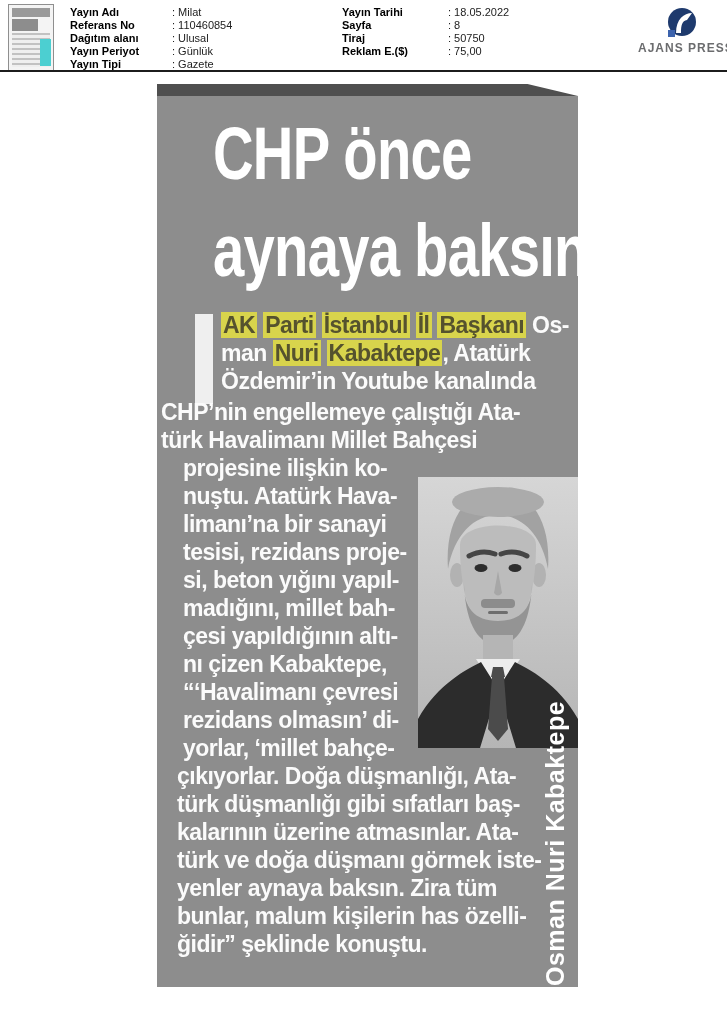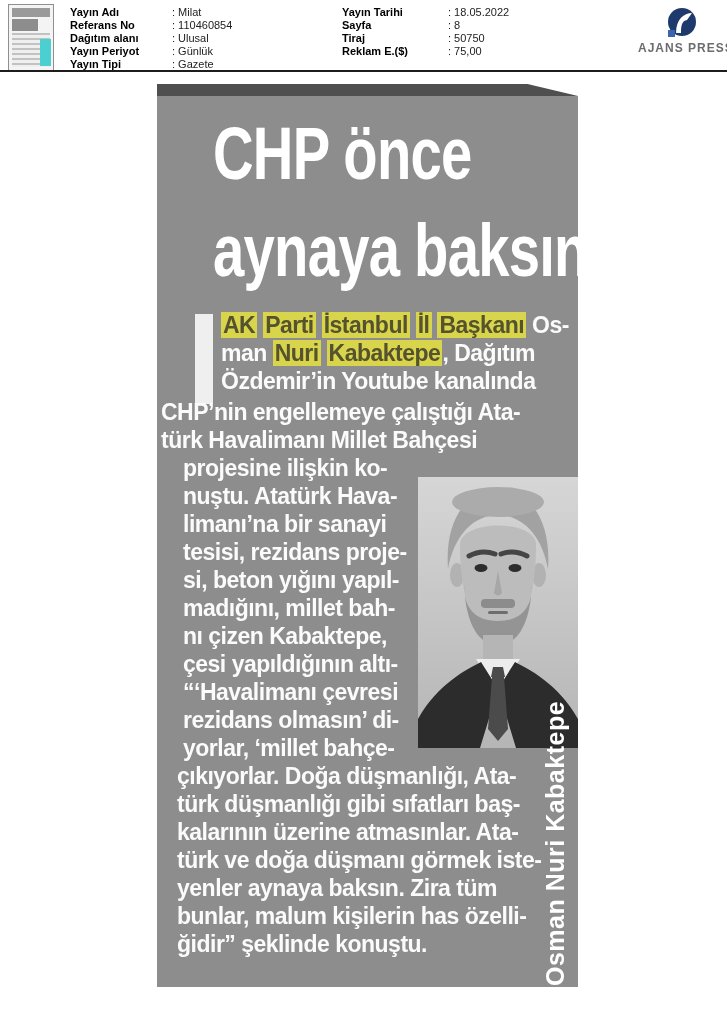--- a/index.html
+++ b/index.html
@@ -104,36 +104,36 @@
 
     <div class="headline">
       <div><span>CHP önce</span></div>
       <div><span>aynaya baksın</span></div>
     </div>
 
     <div class="dropcap-bar"></div>
 
     <div class="para" id="para-indent">
         <div class="bline"><span class="hl">AK</span><span> </span><span class="hl">Parti</span><span> </span><span class="hl">İstanbul</span><span> </span><span class="hl">İl</span><span> </span><span class="hl">Başkanı</span><span> Os-</span></div>
-        <div class="bline"><span>man </span><span class="hl">Nuri</span><span> </span><span class="hl">Kabaktepe</span><span>, Dağıtım</span></div>
+        <div class="bline"><span>man </span><span class="hl">Nuri</span><span> </span><span class="hl">Kabaktepe</span><span>, Atatürk</span></div>
         <div class="bline"><span>Özdemir’in Youtube kanalında</span></div>
       </div>
     <div class="para" id="para-full1">
         <div class="bline"><span>CHP’nin engellemeye çalıştığı Ata-</span></div>
         <div class="bline"><span>türk Havalimanı Millet Bahçesi</span></div>
       </div>
     <div class="para" id="para-narrow">
         <div class="bline"><span>projesine ilişkin ko-</span></div>
         <div class="bline"><span>nuştu. Atatürk Hava-</span></div>
         <div class="bline"><span>limanı’na bir sanayi</span></div>
         <div class="bline"><span>tesisi, rezidans proje-</span></div>
         <div class="bline"><span>si, beton yığını yapıl-</span></div>
         <div class="bline"><span>madığını, millet bah-</span></div>
+        <div class="bline"><span>çesi yapıldığının altı-</span></div>
         <div class="bline"><span>nı çizen Kabaktepe,</span></div>
-        <div class="bline"><span>çesi yapıldığının altı-</span></div>
         <div class="bline"><span>“‘Havalimanı çevresi</span></div>
         <div class="bline"><span>rezidans olmasın’ di-</span></div>
         <div class="bline"><span>yorlar, ‘millet bahçe-</span></div>
       </div>
     <div class="para" id="para-full2">
         <div class="bline"><span>çıkıyorlar. Doğa düşmanlığı, Ata-</span></div>
         <div class="bline"><span>türk düşmanlığı gibi sıfatları baş-</span></div>
         <div class="bline"><span>kalarının üzerine atmasınlar. Ata-</span></div>
         <div class="bline"><span>türk ve doğa düşmanı görmek iste-</span></div>
         <div class="bline"><span>yenler aynaya baksın. Zira tüm</span></div>

